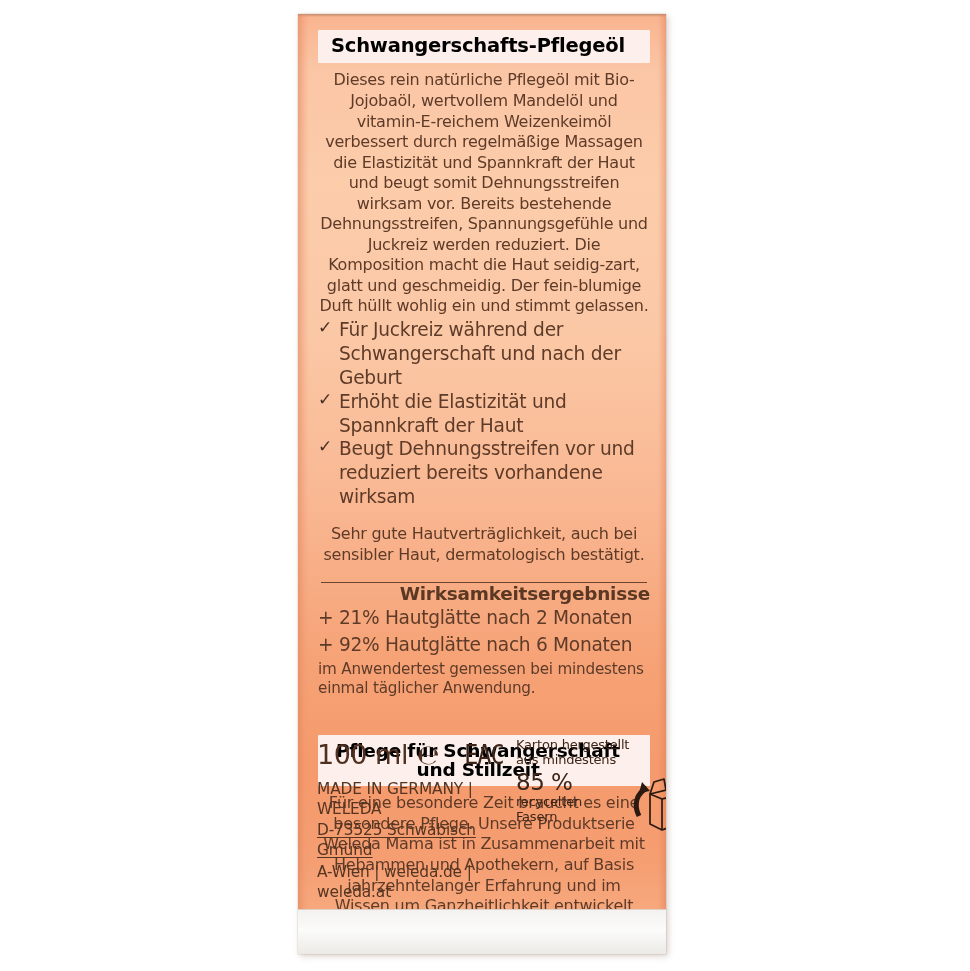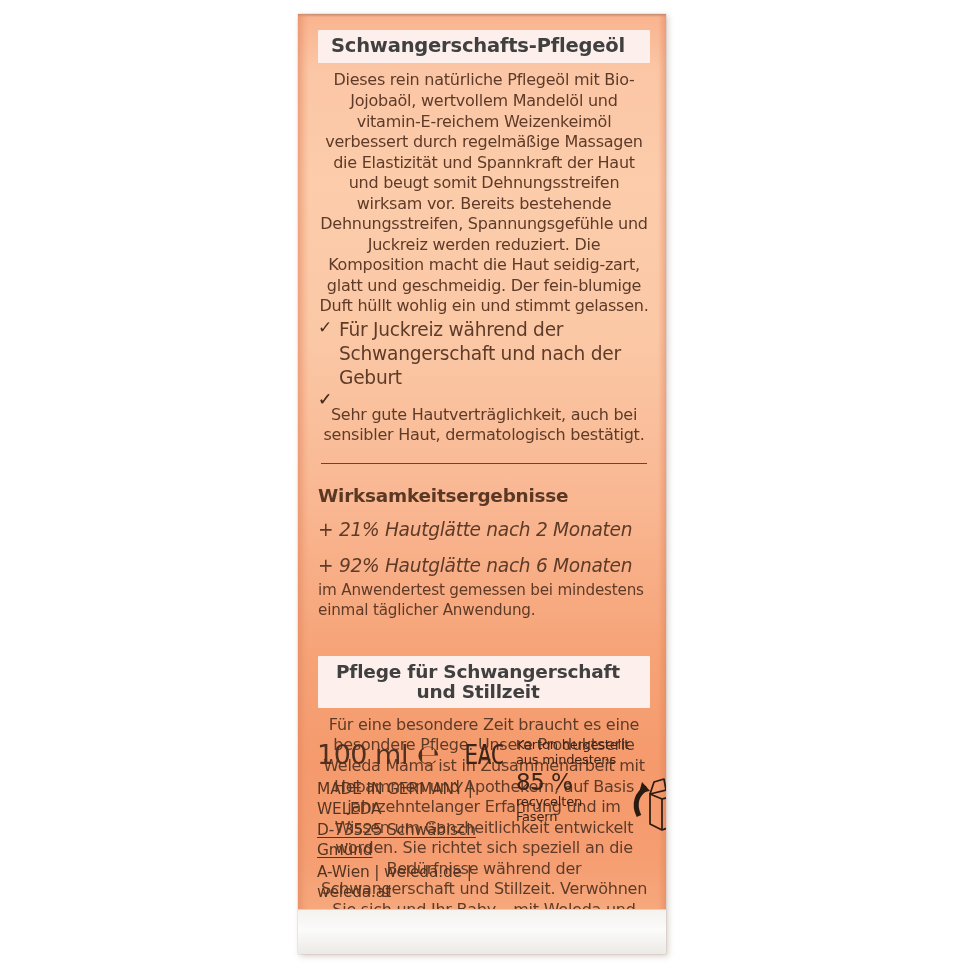--- a/index.html
+++ b/index.html
@@ -84,21 +84,21 @@
     right: 8px;
     top: 0;
     bottom: 44px;
     padding: 16px 8px 0 9px;
     box-sizing: border-box;
   }
 
   
   .heading-band {
     background: #fdf0ec;
-    color: #404040;
+    color: #000000;
     font-weight: bold;
     font-size: 19.5px;
     letter-spacing: -0.2px;
     text-align: center;
     padding: 6px 16px 7px 4px;
     line-height: 1.05;
     border-radius: 1px;
   }
   #heading-band-2 { font-size: 18.5px; }
 
@@ -139,34 +139,32 @@
 
   
   #results-divider {
     height: 0;
     border-top: 1.6px solid #6b4430;
     margin: 17px 3px 0 3px;
   }
 
   
   #results-title {
-    text-align: left;
+    text-align: right;
     color: #5a3824;
     font-weight: bold;
     font-size: 18.4px;
     letter-spacing: -0.2px;
-    margin-top: 21px;
   }
   .result-line {
     color: #5e3b28;
     font-size: 18.6px;
     line-height: 1.31;
     letter-spacing: -0.3px;
-    margin-top: 12px;
-    font-style: italic;
+    margin-top: 2px;
   }
   #results-note {
     color: #5e3b28;
     font-size: 15.2px;
     line-height: 1.27;
     letter-spacing: -0.2px;
     margin-top: 3px;
   }
 
   
@@ -264,23 +262,25 @@
 
     <div class="body-text" id="intro-paragraph">Dieses rein natürliche Pflegeöl mit Bio-Jojobaöl, wertvollem Mandelöl und vitamin-E-reichem Weizenkeimöl verbessert durch regelmäßige Massagen die Elastizität und Spannkraft der Haut und beugt somit Dehnungsstreifen wirksam vor. Bereits bestehende Dehnungsstreifen, Spannungsgefühle und Juckreiz werden reduziert. Die Komposition macht die Haut seidig-zart, glatt und geschmeidig. Der fein-blumige Duft hüllt wohlig ein und stimmt gelassen.</div>
 
     <ul id="benefit-list">
       <li>
         <span class="check-icon">✓</span>
         <span>Für Juckreiz während der Schwangerschaft und nach der Geburt</span>
       </li>
       <li>
         <span class="check-icon">✓</span>
+        <span>Erhöht die Elastizität und Spannkraft der Haut</span>
       </li>
       <li>
         <span class="check-icon">✓</span>
+        <span>Beugt Dehnungsstreifen vor und reduziert bereits vorhandene wirksam</span>
       </li>
     </ul>
 
     <div class="body-text tight" id="tolerance-note">Sehr gute Hautverträglichkeit, auch bei sensibler Haut, dermatologisch bestätigt.</div>
 
     <div id="results-divider"></div>
 
     <div id="results-title">Wirksamkeitsergebnisse</div>
 
     <div class="result-line">+ 21% Hautglätte nach 2 Monaten</div>

